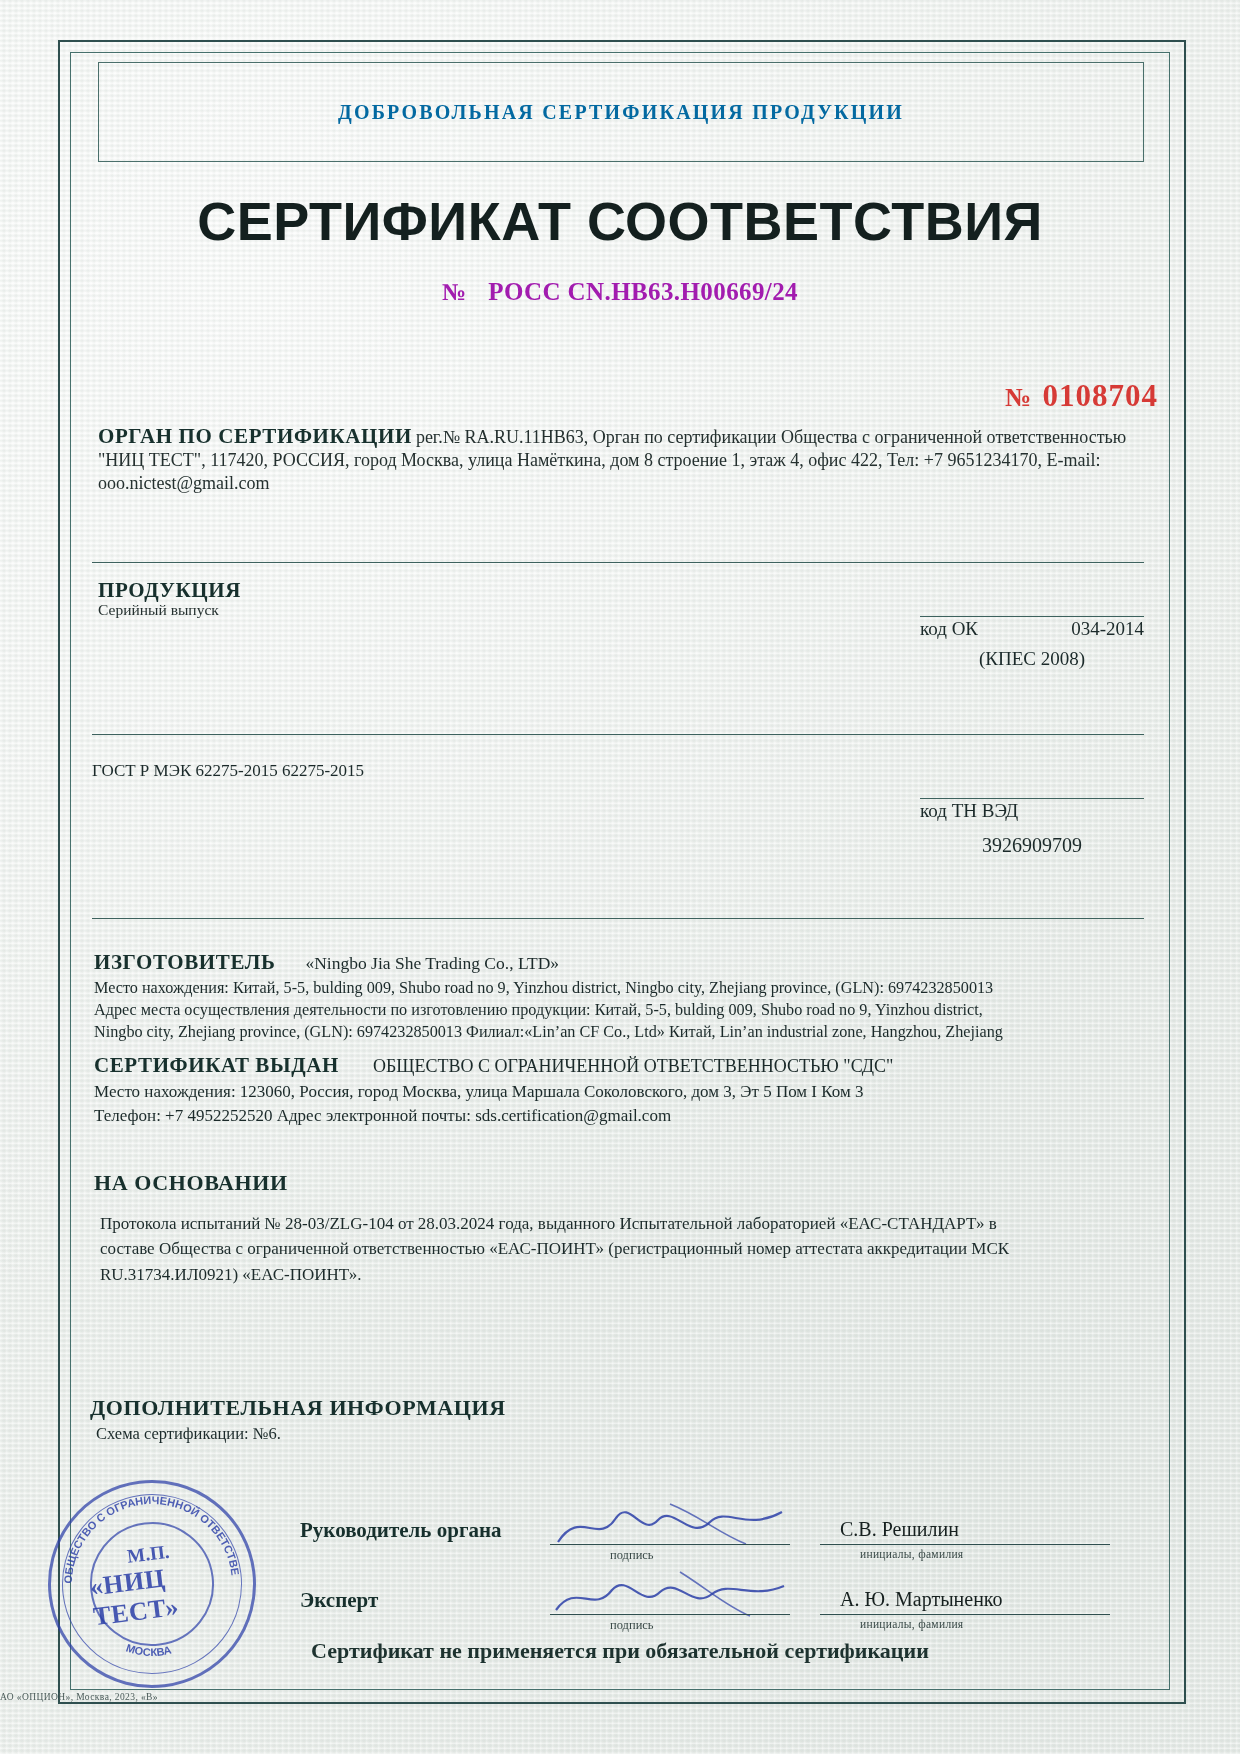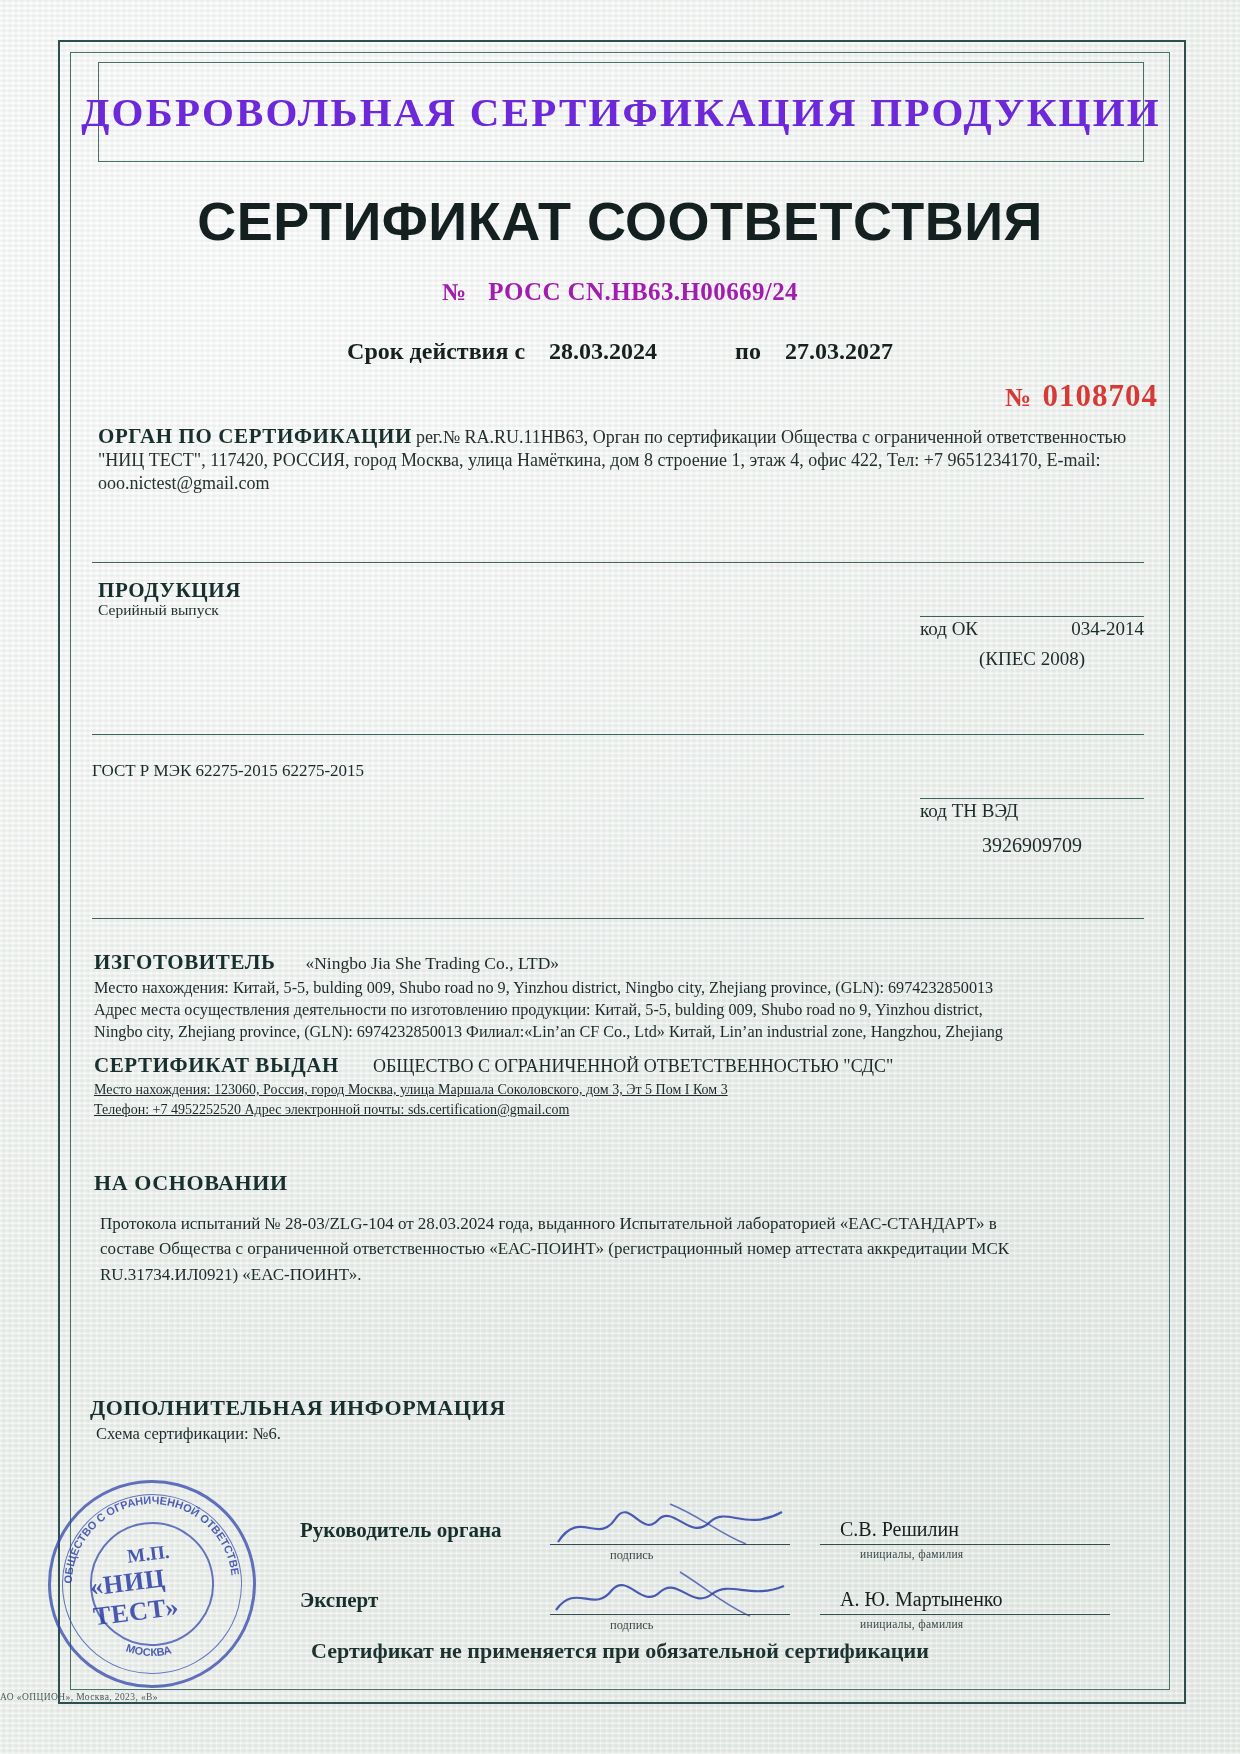--- a/index.html
+++ b/index.html
@@ -51,23 +51,23 @@
     width: 1044px;
     height: 98px;
     border: 1px solid #4a6f6b;
     display: flex;
     align-items: center;
     justify-content: center;
   }
   .doc-kind {
     font-family: "Liberation Serif", serif;
     font-weight: bold;
-    font-size: 41px;
+    font-size: 20px;
     letter-spacing: 2.2px;
-    color: #6d28d9;
+    color: #0369a1;
     white-space: nowrap;
   }
   .main-title {
     position: absolute;
     left: 0;
     top: 190px;
     width: 1240px;
     text-align: center;
     font-family: "Liberation Sans", sans-serif;
     font-weight: bold;
@@ -170,21 +170,21 @@
   .tnved-box .r2 { text-align: center; font-size: 20px; margin-top: 12px; }
 
   .maker-block { position: absolute; left: 94px; top: 950px; width: 1050px; }
   .maker-label { font-size: 21px; display: inline-block; }
   .maker-name { font-size: 17.5px; margin-left: 26px; }
   .maker-lines { font-size: 16.2px; line-height: 1.3; margin-top: 3px; }
 
   .issued-block { position: absolute; left: 94px; top: 1053px; width: 1050px; }
   .issued-label { font-size: 21px; display: inline-block; }
   .issued-to { font-size: 18px; margin-left: 30px; }
-  .issued-lines { font-size: 14px; line-height: 1.34; margin-top: 3px; text-decoration: underline; }
+  .issued-lines { font-size: 17px; line-height: 1.34; margin-top: 3px; }
 
   .basis-block { position: absolute; left: 94px; top: 1170px; width: 1050px; }
   .basis-label { font-size: 22px; }
   .basis-text { font-size: 17px; line-height: 1.38; margin-top: 16px; padding-left: 6px; }
 
   .extra-block { position: absolute; left: 90px; top: 1395px; width: 1050px; }
   .extra-label { font-size: 22px; }
   .extra-text { font-size: 16.5px; line-height: 1.36; margin-top: 24px; padding-left: 6px; }
 
   
@@ -277,26 +277,20 @@
     <div class="doc-kind">ДОБРОВОЛЬНАЯ СЕРТИФИКАЦИЯ ПРОДУКЦИИ</div>
   </div>
 
   <div class="main-title">СЕРТИФИКАТ СООТВЕТСТВИЯ</div>
 
   <div class="num-line">
     <span class="nsign">№</span>
     <span class="nval">РОСС CN.НВ63.Н00669/24</span>
   </div>
 
-  <div class="valid-row">
-    <span class="lbl">Срок действия  с</span>
-    <span class="d1">28.03.2024</span>
-    <span class="po">по</span>
-    <span class="d2">27.03.2027</span>
-  </div>
 
   <div class="blank-no">
     <span class="sign">№</span>
     <span>0108704</span>
   </div>
 
   <div class="org-block">
     <span class="section-label">ОРГАН ПО СЕРТИФИКАЦИИ</span>
     <span class="inline body-text">рег.№ RA.RU.11НВ63, Орган по сертификации Общества с ограниченной ответственностью "НИЦ ТЕСТ", 117420, РОССИЯ, город Москва, улица Намёткина, дом 8 строение 1, этаж 4, офис 422, Тел: +7 9651234170, E-mail: ooo.nictest@gmail.com</span>
   </div>

